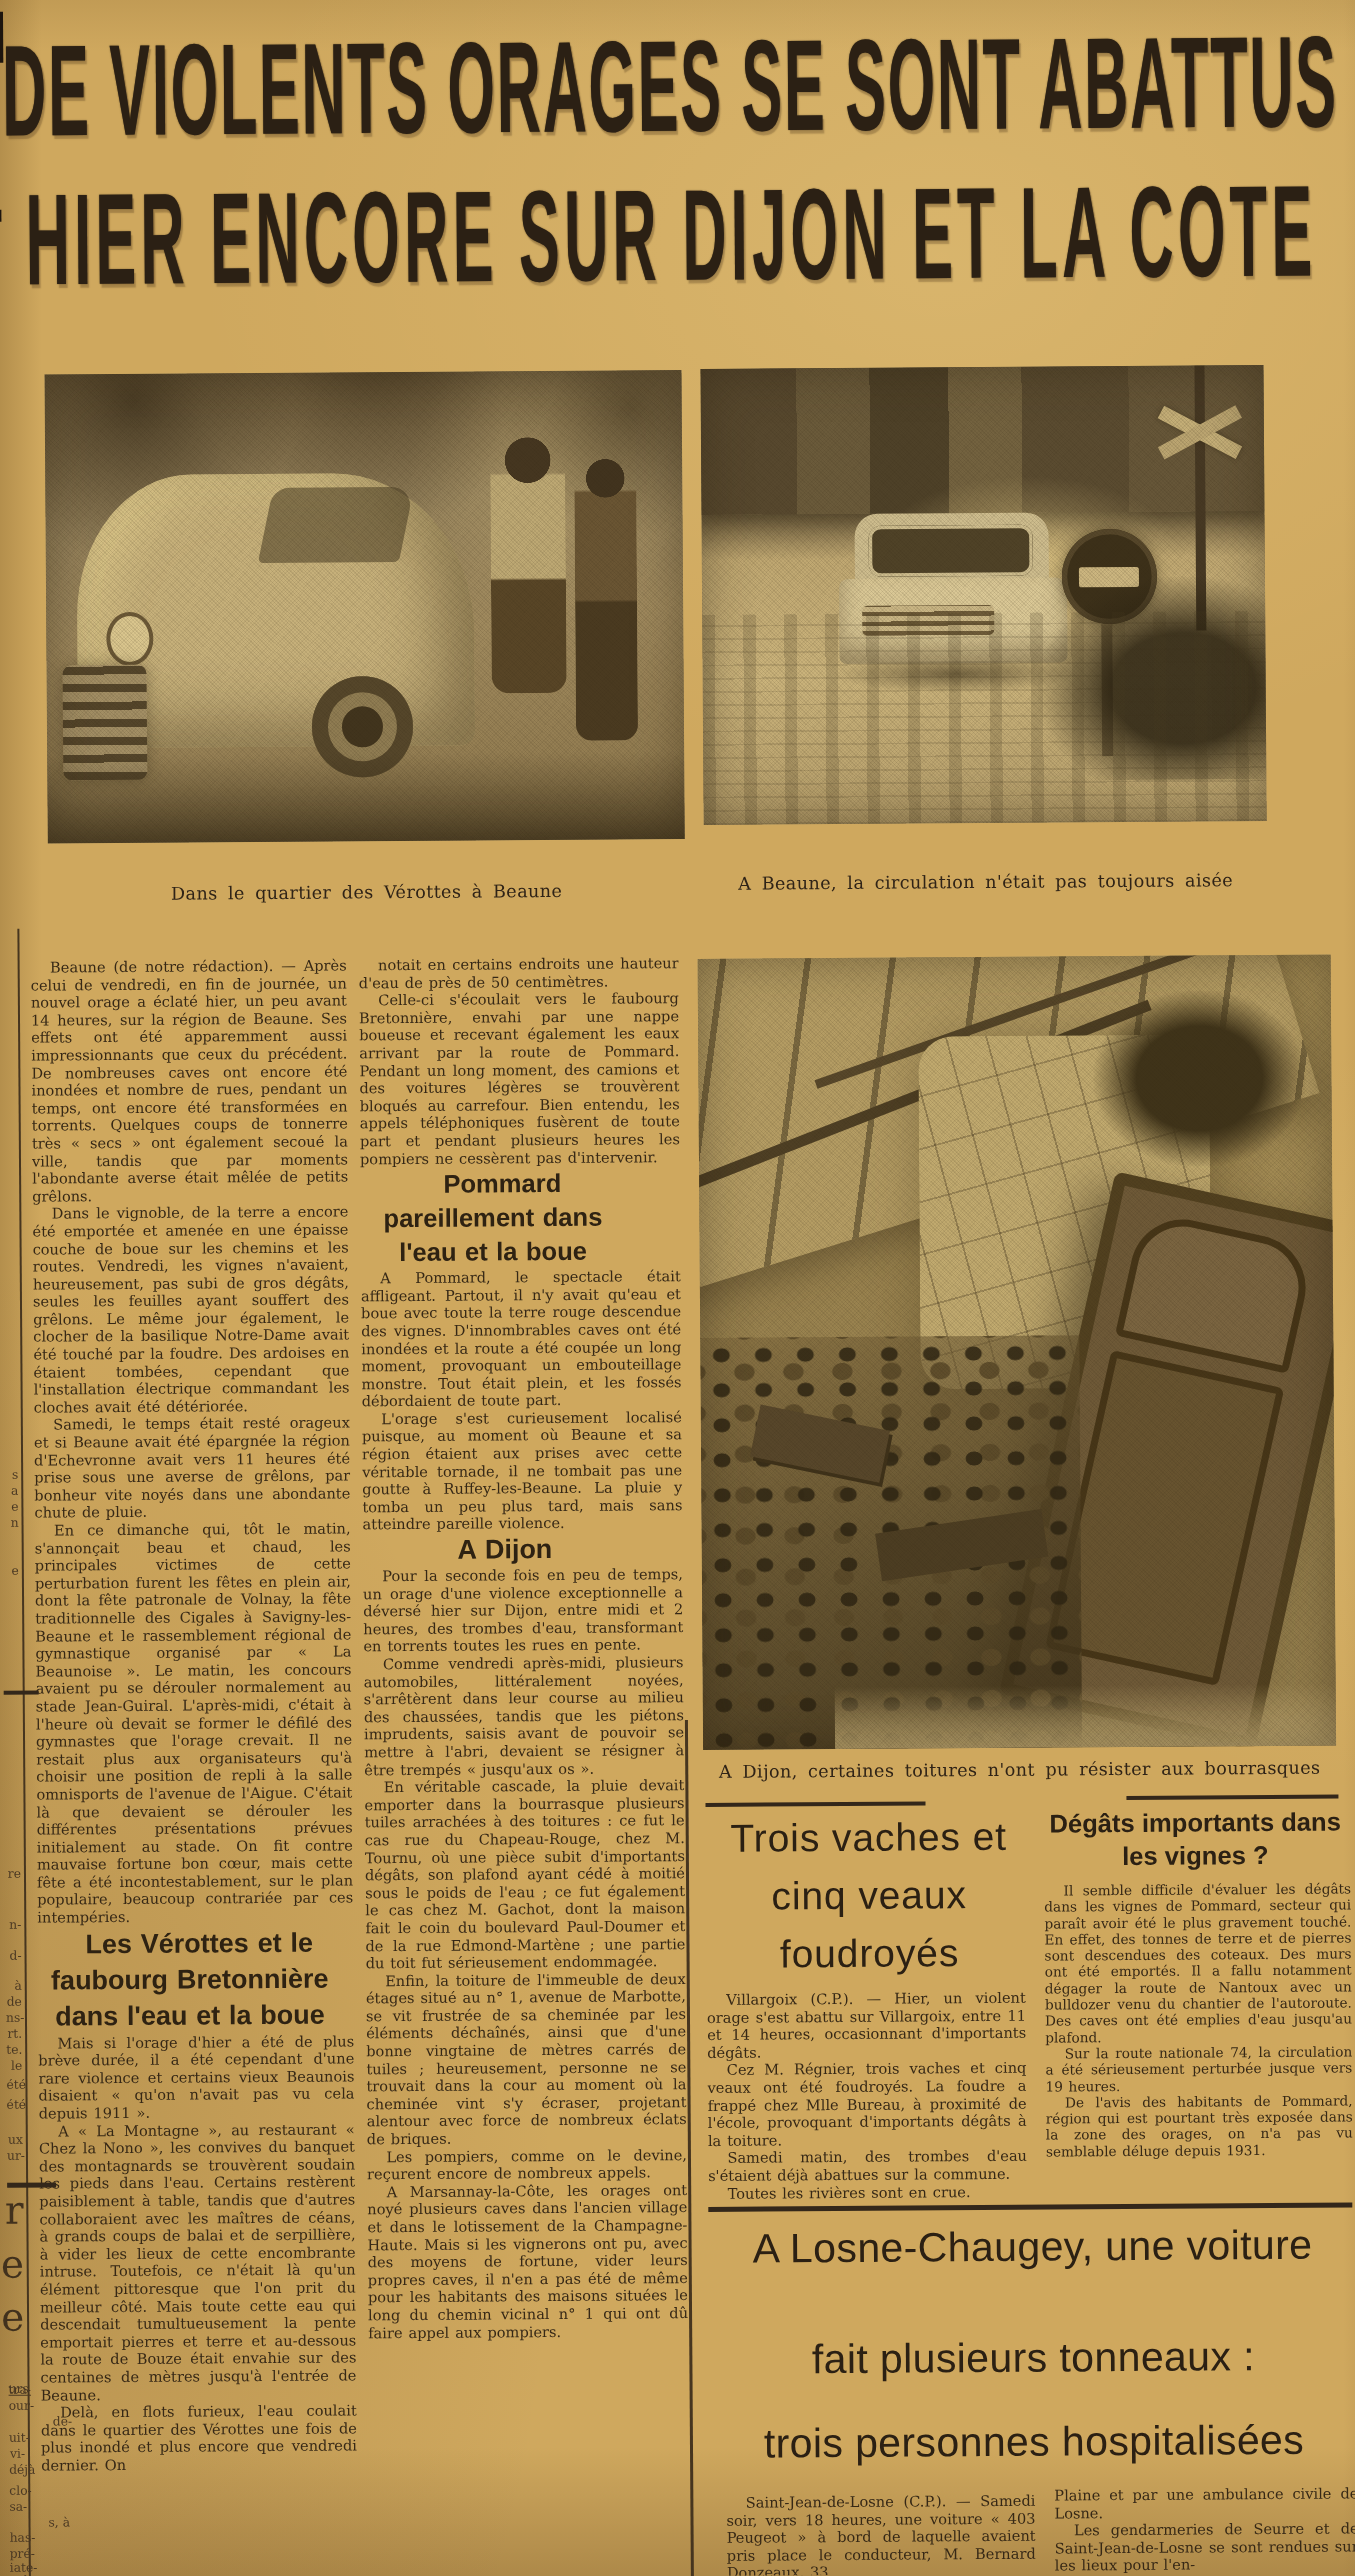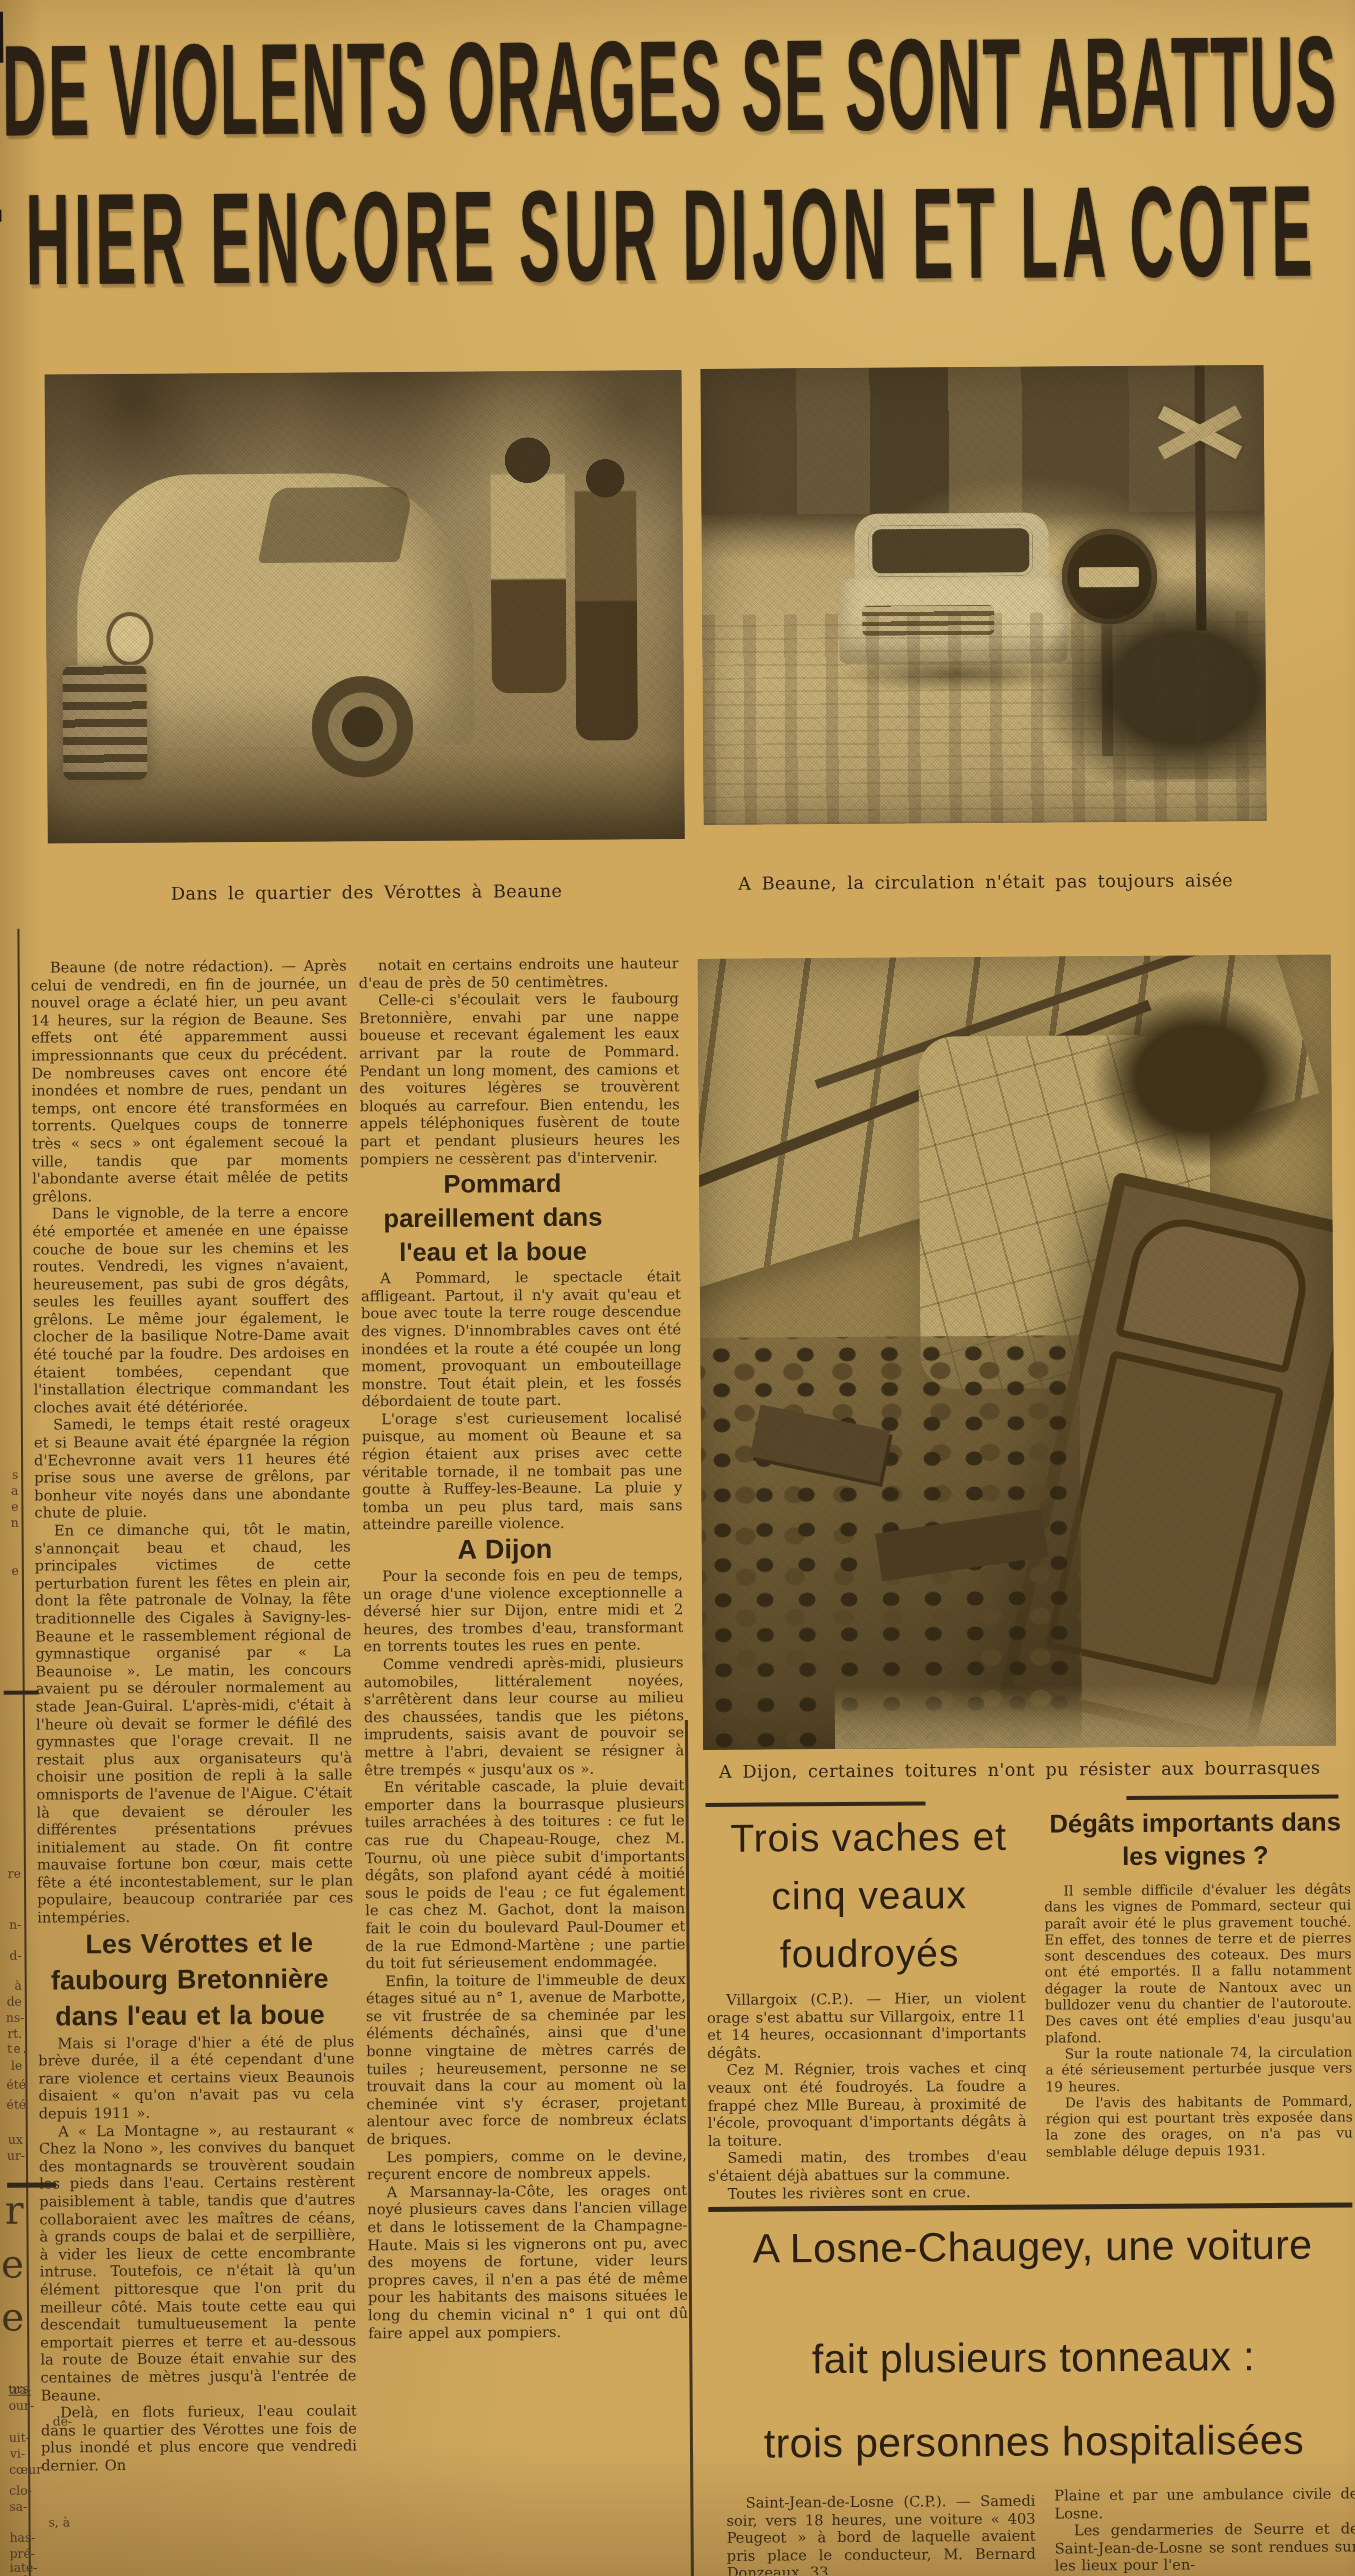--- a/index.html
+++ b/index.html
@@ -267,36 +267,36 @@
     <div class="frag" style="top:1496px;">e</div>
     <div class="frag" style="top:1512px;">n</div>
     <div class="frag" style="top:1560px;">e</div>
     <div class="frag" style="top:1863px;">re</div>
     <div class="frag" style="top:1914px;">n-</div>
     <div class="frag" style="top:1945px;">d-</div>
     <div class="frag" style="top:1975px;">à</div>
     <div class="frag" style="top:1991px;">de</div>
     <div class="frag" style="top:2007px;">ns-</div>
     <div class="frag" style="top:2023px;">rt.</div>
-    <div class="frag" style="top:2039px;font-family:Liberation Mono, monospace;">te.</div>
+    <div class="frag" style="top:2039px;">te.</div>
     <div class="frag" style="top:2055px;">le</div>
     <div class="frag" style="top:2074px;">été</div>
     <div class="frag" style="top:2094px;">été</div>
     <div class="frag" style="top:2129px;">ux</div>
     <div class="frag" style="top:2145px;">ur-</div>
     <div class="frag frag-big" style="top:2200px;">r</div>
     <div class="frag frag-big" style="top:2254px;">e</div>
     <div class="frag frag-big" style="top:2307px;">e</div>
     <div class="frag" style="top:2363px;margin-top:15px;">urs</div>
     <div class="frag" style="top:2379px;text-decoration:underline;">tra-</div>
     <div class="frag" style="top:2395px;">our-</div>
     <div class="frag" style="top:2411px;margin-left:44px;">de-</div>
     <div class="frag" style="top:2427px;">uit-</div>
     <div class="frag" style="top:2443px;">vi-</div>
-    <div class="frag" style="top:2459px;">cœur</div>
+    <div class="frag" style="top:2459px;">déjà</div>
     <div class="frag" style="top:2480px;">clo-</div>
     <div class="frag" style="top:2496px;">sa-</div>
     <div class="frag" style="top:2512px;margin-left:39px;">s, à</div>
     <div class="frag" style="top:2527px;text-align:right;">has-</div>
     <div class="frag" style="top:2543px;">pré-</div>
     <div class="frag" style="top:2557px;">iate-</div>
     <div class="frag" style="top:2570px;">rrêt</div>
 
   </div>
 </div>

